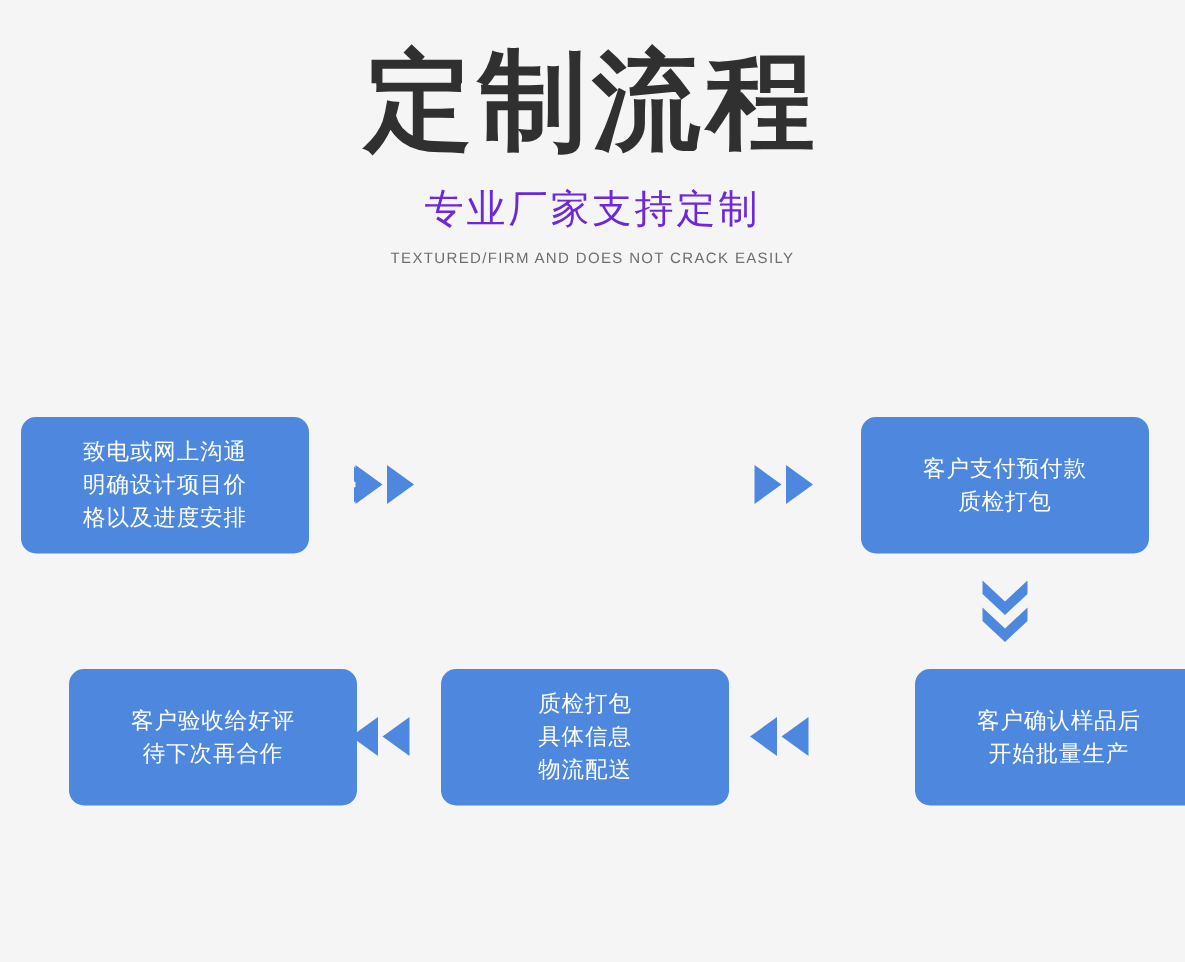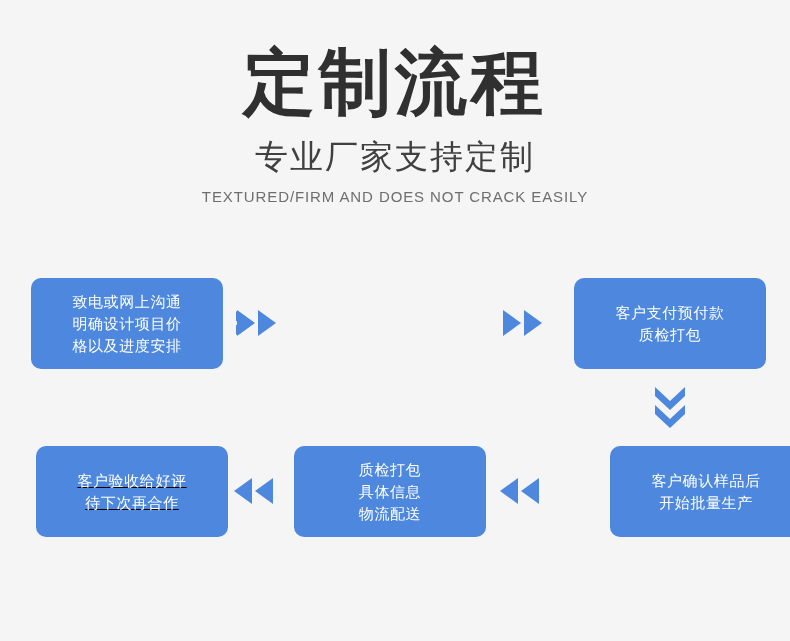--- a/index.html
+++ b/index.html
@@ -12,43 +12,43 @@
     background: #f5f5f5;
     font-family: "Liberation Sans", "DejaVu Sans", sans-serif;
     overflow: hidden;
     position: relative;
   }
 
   
   .header {
     width: 100%;
     text-align: center;
-    padding-top: 46px;
+    padding-top: 32px;
     box-sizing: border-box;
   }
   .main-title {
     font-size: 72px;
     font-weight: bold;
     color: #303030;
     letter-spacing: 4px;
     line-height: 1.0;
     margin: 0;
     padding: 0;
   }
   .sub-title {
-    font-size: 33px;
+    font-size: 26px;
     font-weight: 500;
-    color: #404040;
+    color: #6d28d9;
     letter-spacing: 2px;
     margin: 0;
     padding-top: 22px;
     line-height: 1.0;
   }
   .eng-title {
-    font-size: 15px;
+    font-size: 10px;
     font-weight: normal;
     color: #6e6e6e;
     letter-spacing: 0.9px;
     margin: 0;
     padding-top: 16px;
     line-height: 1.0;
   }
 
   
   .flow {
@@ -76,26 +76,26 @@
     color: #ffffff;
     font-size: 15px;
     line-height: 22px;
     text-align: center;
     letter-spacing: 0.6px;
     white-space: pre-line;
     font-weight: 400;
   }
 
   
-  .box-1 { left: 31px;  top: 278px; align-items: center; }
+  .box-1 { left: 14px;  top: 278px; align-items: center; }
   .box-2 { left: 294px; top: 278px; }
   .box-3 { left: 574px; top: 278px; }
   .box-4 { left: 574px; top: 446px; margin-left: 36px; }
   .box-5 { left: 294px; top: 446px; }
-  .box-6 { left: 36px;  top: 446px; text-decoration: underline; }
+  .box-6 { left: 46px;  top: 446px; }
 
   
   .arrow {
     position: absolute;
     display: flex;
     align-items: center;
     justify-content: center;
   }
   .arrow svg { display: block; }
 

